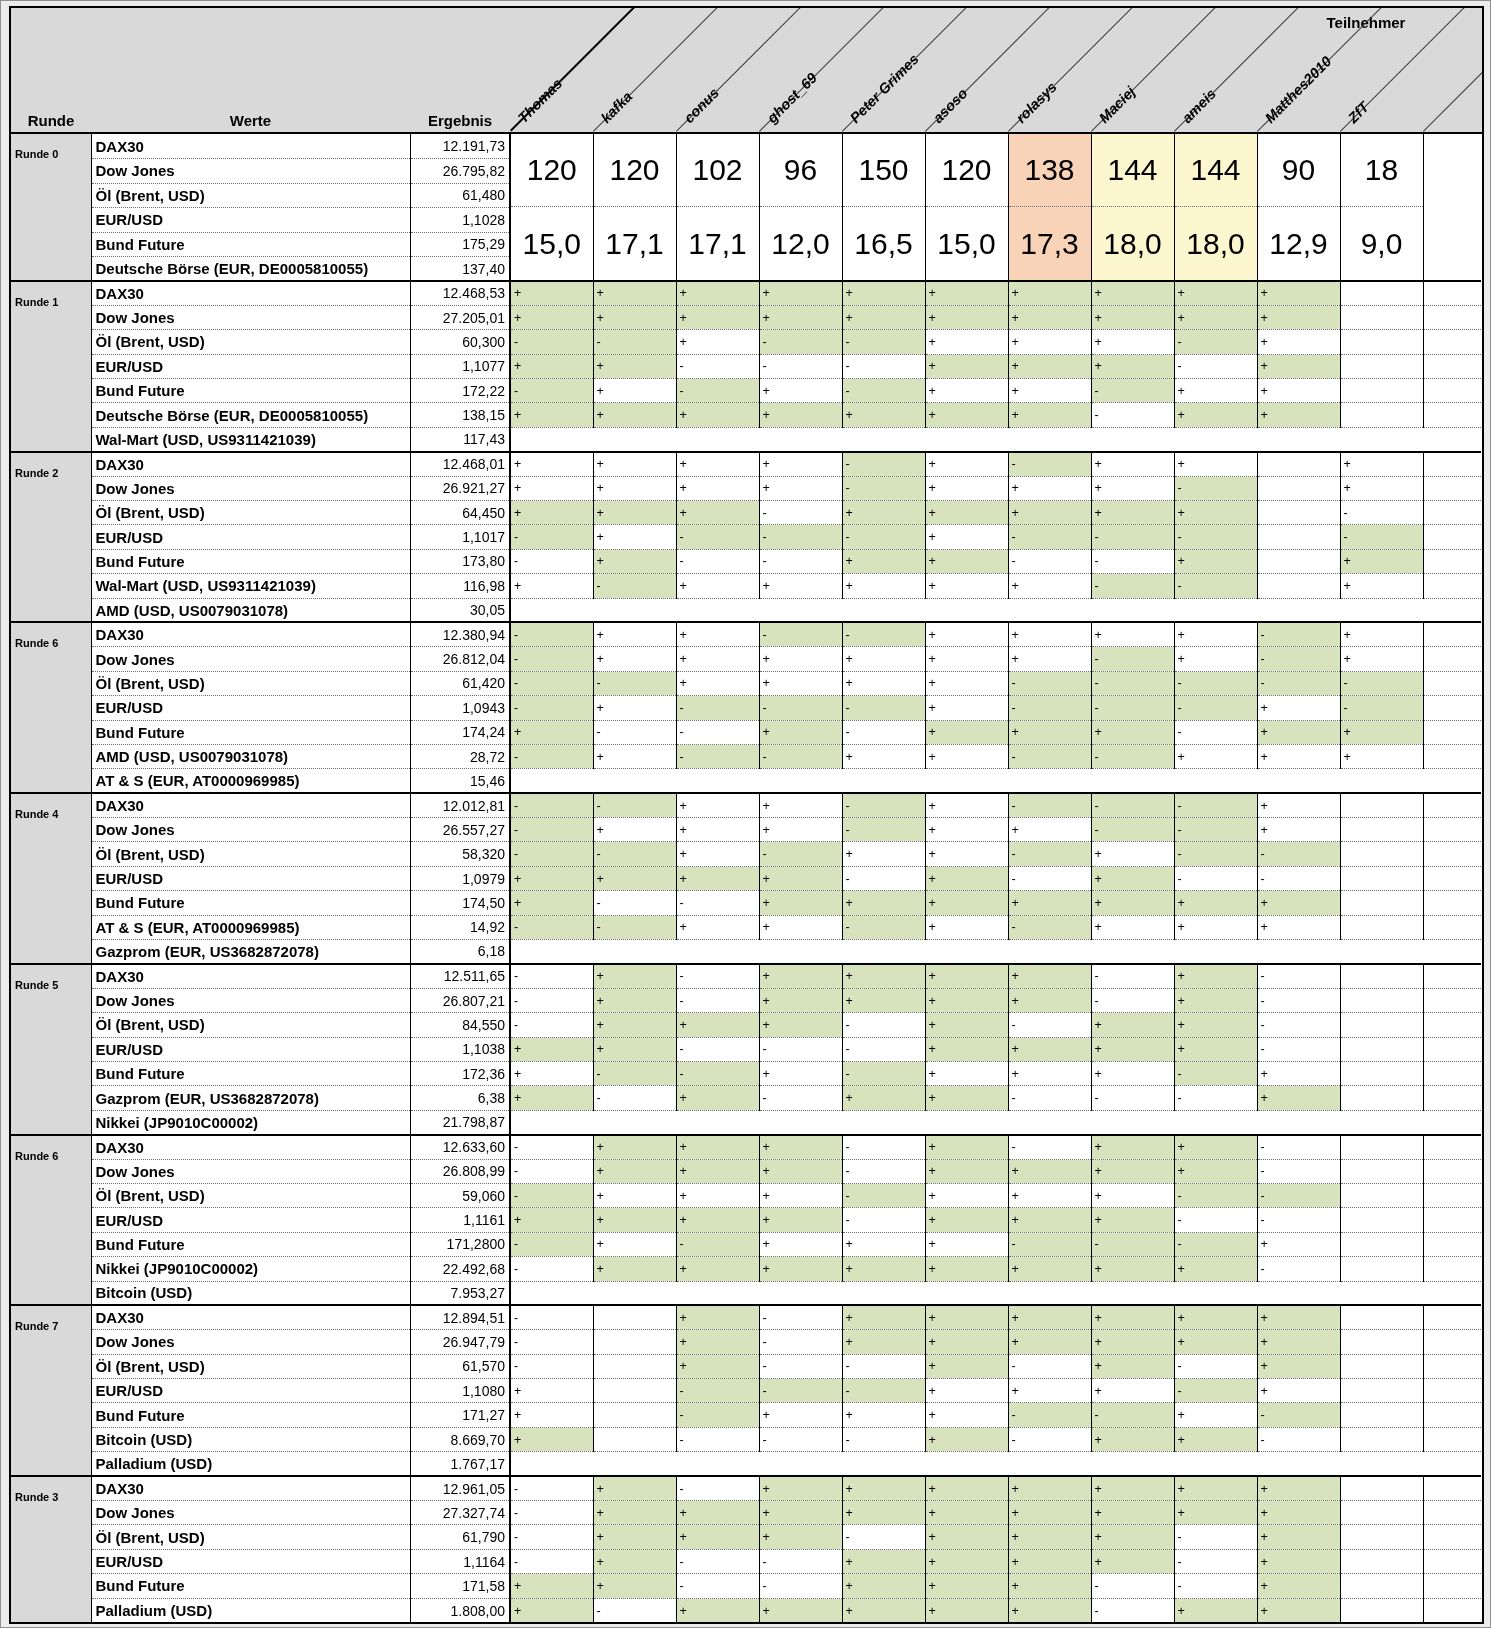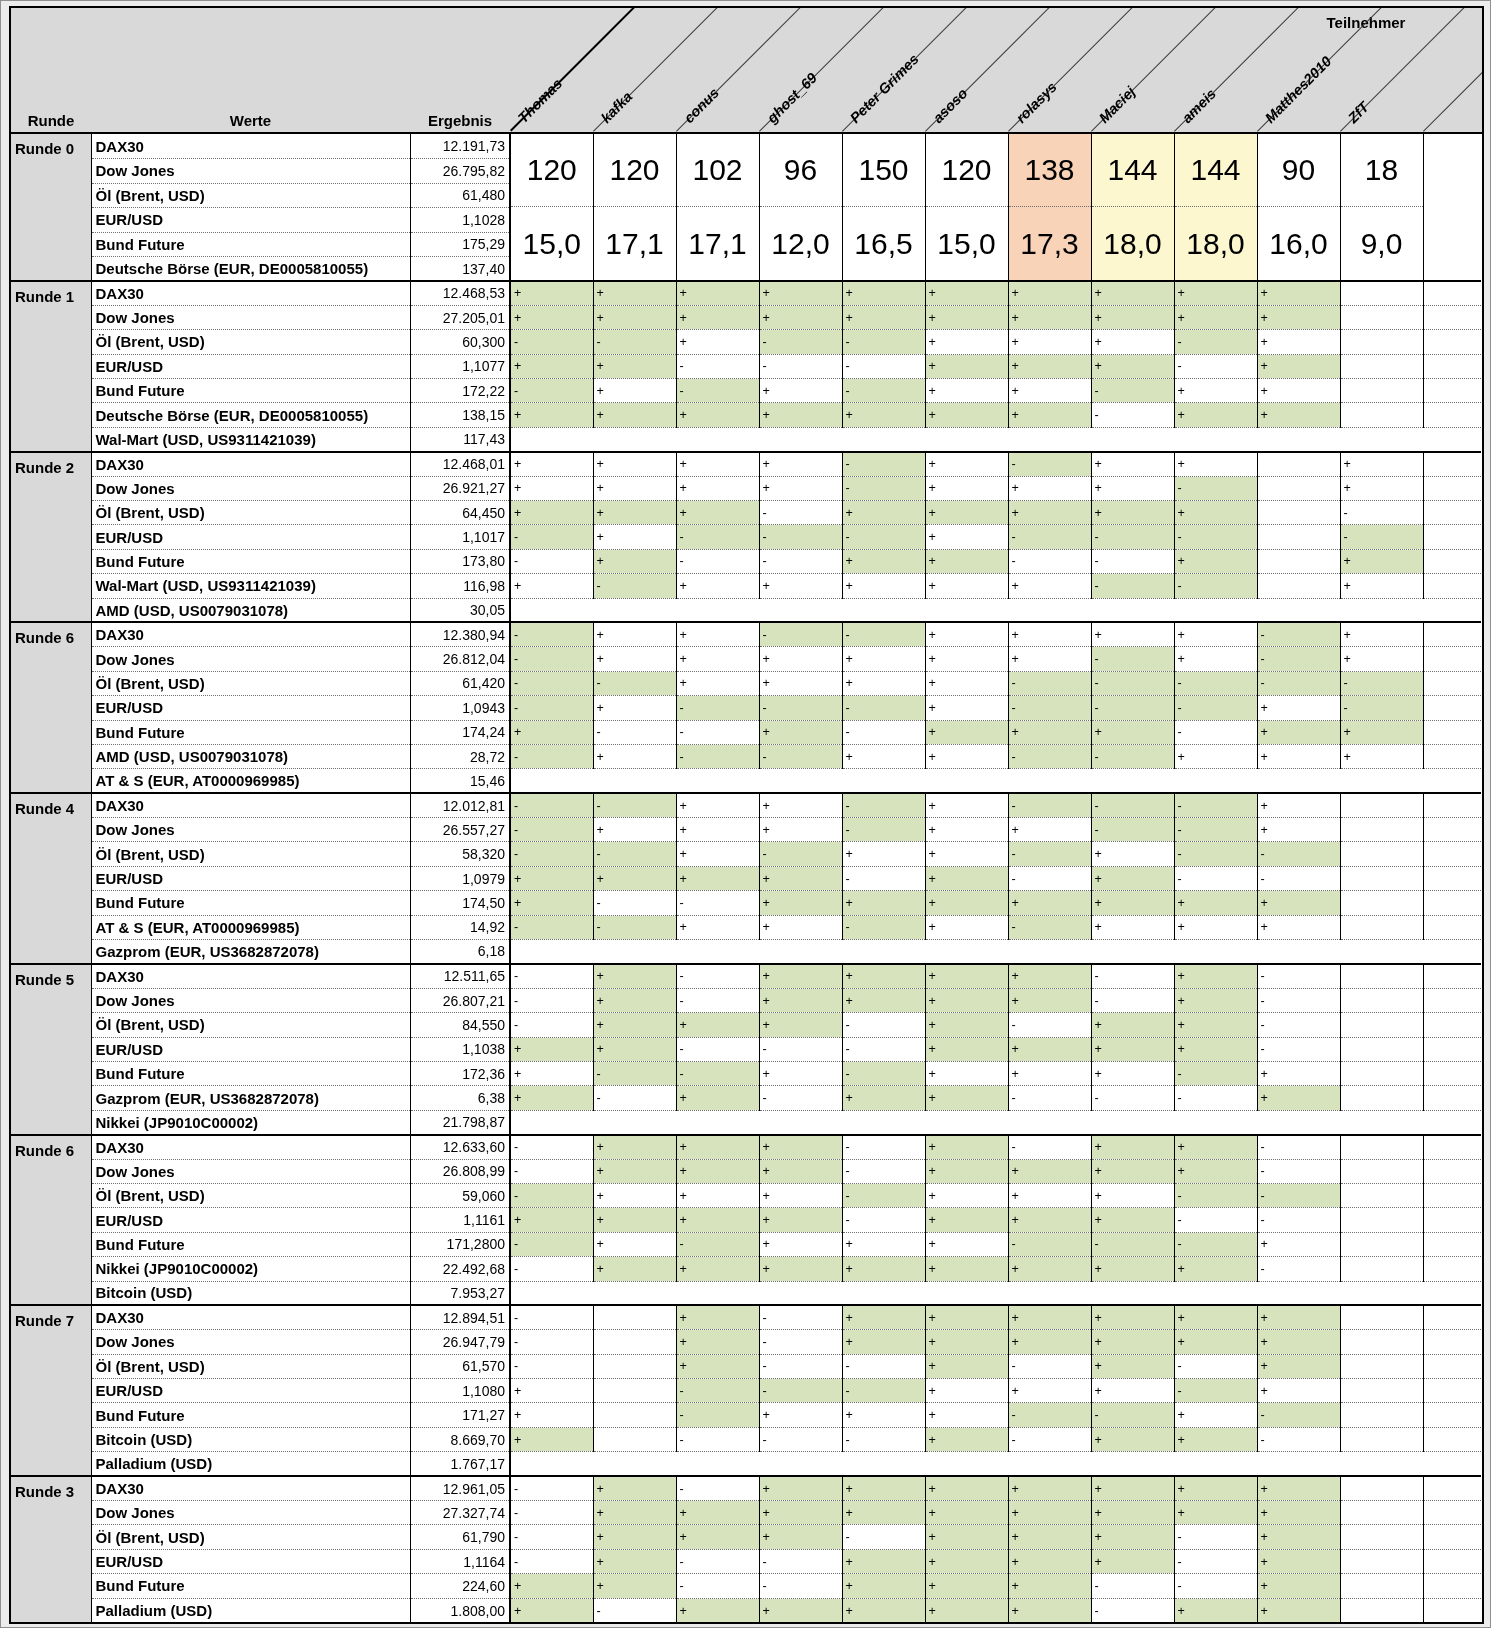--- a/index.html
+++ b/index.html
@@ -11,21 +11,21 @@
   #lbl-runde{left:0;width:80px;}
   #lbl-werte{left:80px;width:319px;}
   #lbl-ergebnis{left:399px;width:100px;}
   #lbl-teilnehmer{position:absolute;top:6px;left:1270px;width:170px;text-align:center;font-weight:bold;font-size:15px;}
   .diag{position:absolute;bottom:0;width:200px;height:0;border-top:1px solid #3a3a3a;transform:rotate(-45deg);transform-origin:0 0;}
   .diag.thick{border-top:2.5px solid #000;}
   .pname{position:absolute;bottom:6px;font-weight:bold;font-style:italic;font-size:14.5px;white-space:nowrap;transform:rotate(-45deg);transform-origin:0 100%;}
   
   table{border-collapse:collapse;table-layout:fixed;width:1470px;}
   td{height:24.4px;padding:0;font-size:14px;vertical-align:middle;box-sizing:border-box;overflow:hidden;white-space:nowrap;}
-  td.runde{background:#D9D9D9;font-weight:bold;font-size:15px;vertical-align:top;padding:6px 0 0 4px;border-right:1.5px solid #000;}
+  td.runde{background:#D9D9D9;font-weight:bold;font-size:11px;vertical-align:top;padding:14px 0 0 4px;border-right:1.5px solid #000;}
   td.werte{font-weight:bold;font-size:15px;padding-left:4px;border-right:1px solid #000;}
   td.erg{text-align:right;padding-right:4px;border-right:2px solid #000;font-size:14px;}
   td.sign{border-right:1px solid #000;font-size:12.5px;padding-left:3px;text-align:left;}
   td.xtra{border-right:none;}
   tr.rsep td{border-top:2.5px solid #000;}
   tr.dot td{border-top:1px dotted #6e6e6e;}
   td.newspan{border-right:none;background:#fff;}
   
   td.scorecell{border-right:1px solid #000;padding:0;vertical-align:top;}
   .sc-top,.sc-bot{height:73px;display:flex;align-items:center;justify-content:center;font-size:30px;color:#000;}
@@ -124,21 +124,21 @@
             <td class="scorecell" rowspan="6" style="background: rgb(252, 247, 206);">
               <div class="sc-top">144</div>
               <div class="sc-bot">18,0</div>
             </td>
             <td class="scorecell" rowspan="6" style="background: rgb(252, 247, 206);">
               <div class="sc-top">144</div>
               <div class="sc-bot">18,0</div>
             </td>
             <td class="scorecell" rowspan="6">
               <div class="sc-top">90</div>
-              <div class="sc-bot">16,0</div>
+              <div class="sc-bot">12,9</div>
             </td>
             <td class="scorecell" rowspan="6">
               <div class="sc-top">18</div>
               <div class="sc-bot">9,0</div>
             </td>
             <td class="xtra" rowspan="6"></td>
           </tr>
           <tr class="dot">
             <td class="werte">Dow Jones</td>
             <td class="erg">26.795,82</td>
@@ -933,21 +933,21 @@
             <td class="sign" style="background: rgb(214, 227, 188);">+</td>
             <td class="sign" style="background: rgb(214, 227, 188);">+</td>
             <td class="sign" style="background: rgb(214, 227, 188);">+</td>
             <td class="sign">-</td>
             <td class="sign" style="background: rgb(214, 227, 188);">+</td>
             <td class="sign"></td>
             <td class="xtra"></td>
           </tr>
           <tr class="dot">
             <td class="werte">Bund Future</td>
-            <td class="erg">224,60</td>
+            <td class="erg">171,58</td>
             <td class="sign" style="background: rgb(214, 227, 188);">+</td>
             <td class="sign" style="background: rgb(214, 227, 188);">+</td>
             <td class="sign">-</td>
             <td class="sign">-</td>
             <td class="sign" style="background: rgb(214, 227, 188);">+</td>
             <td class="sign" style="background: rgb(214, 227, 188);">+</td>
             <td class="sign" style="background: rgb(214, 227, 188);">+</td>
             <td class="sign">-</td>
             <td class="sign">-</td>
             <td class="sign" style="background: rgb(214, 227, 188);">+</td>

